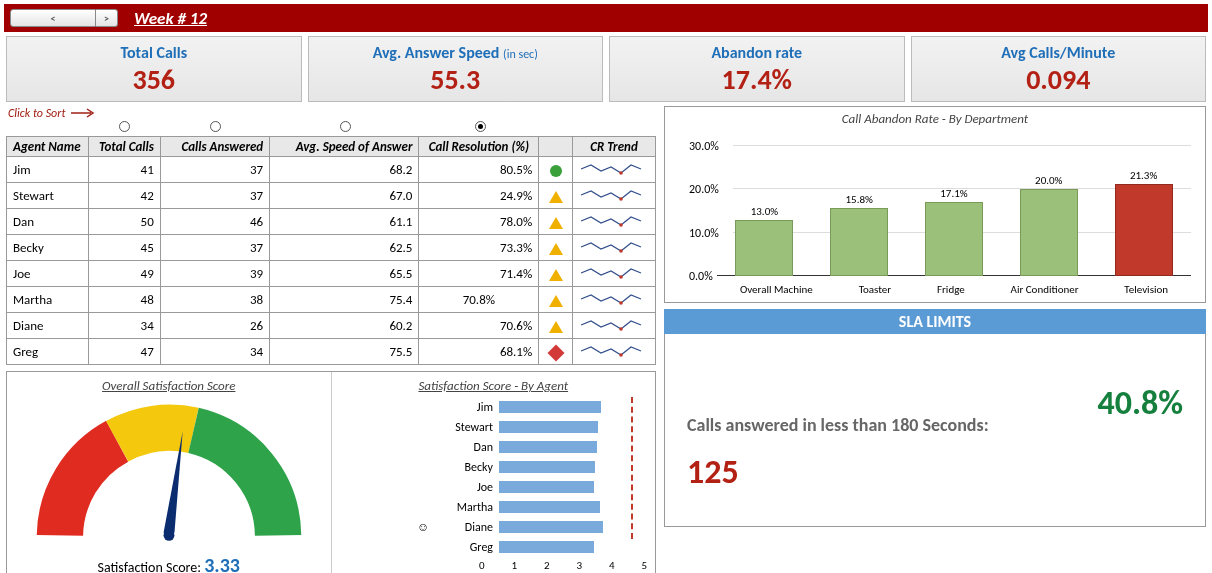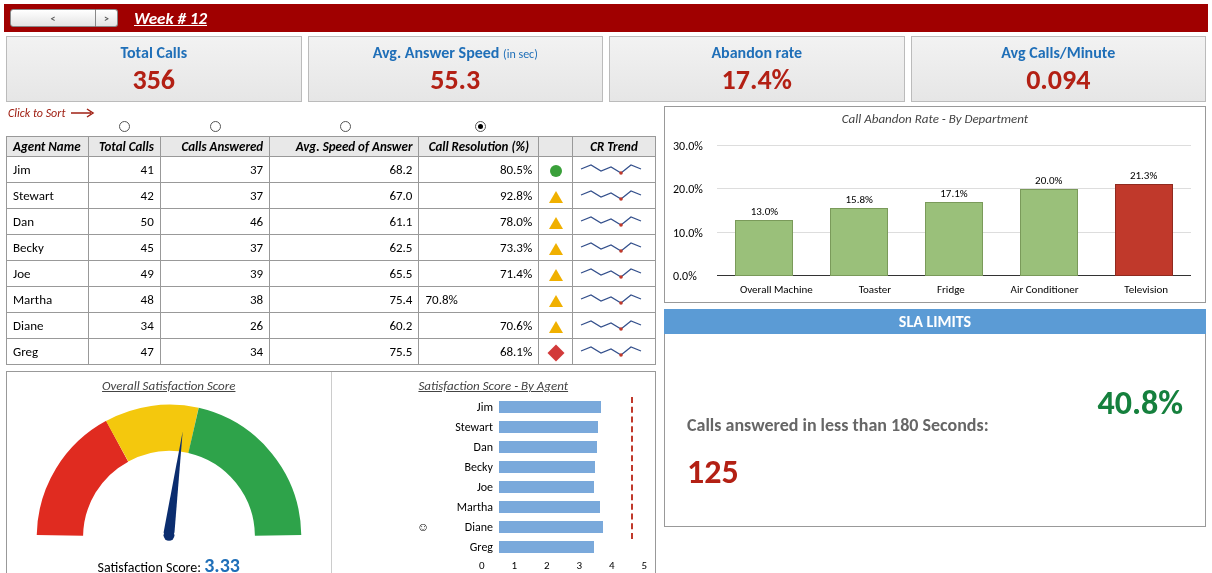--- a/index.html
+++ b/index.html
@@ -56,21 +56,21 @@
   .hrow{display:flex;align-items:center;height:20px;gap:6px;}
   .hrow .lbl{width:56px;text-align:right;font-size:12px;}
   .hrow .track{flex:1;position:relative;height:14px;}
   .hrow .bar{position:absolute;top:1px;left:0;height:12px;background:#7aa9db;}
   .haxis{display:flex;justify-content:space-between;font-size:11px;margin-left:62px;margin-top:2px;}
   .thresh{position:absolute;top:-2px;bottom:-2px;left:66%;border-left:2px dashed #c0392b;}
   
   .abandon-panel{border:1px solid #999;padding:4px 8px 2px;}
   .abandon-chart{position:relative;height:170px;}
   .ab-grid{position:absolute;left:44px;right:6px;top:16px;bottom:24px;}
-  .ab-grid .gl{position:absolute;left:0;right:0;border-top:1px solid #ddd;font-size:12px;}
+  .ab-grid .gl{position:absolute;left:16px;right:0;border-top:1px solid #ddd;font-size:12px;}
   .ab-grid .gl span{position:absolute;left:-44px;top:-7px;}
   .ab-bars{position:absolute;left:44px;right:6px;top:16px;bottom:24px;display:flex;align-items:flex-end;justify-content:space-around;z-index:2;}
   .ab-bar{width:58px;background:#9ac07a;border:1px solid #7a9a5a;position:relative;}
   .ab-bar.red{background:#c0392b;border-color:#902a1f;}
   .ab-bar .val{position:absolute;top:-16px;left:50%;transform:translateX(-50%);font-size:11px;}
   .ab-xaxis{position:absolute;left:44px;right:6px;bottom:4px;display:flex;justify-content:space-around;font-size:11px;}
   .ab-axis-line{position:absolute;left:44px;right:6px;bottom:24px;border-top:1px solid #333;}
   
   .sla-header{background:#5b9bd5;color:#fff;font-weight:bold;text-align:center;padding:3px;font-size:16px;margin-top:6px;}
   .sla-body{border:1px solid #999;border-top:none;padding:20px 22px;}
@@ -159,21 +159,21 @@
             <td class="ctr"><svg class="spark" viewBox="0 0 70 18">
                 <polyline points="2,10 12,6 22,12 32,8 42,14 52,6 62,10" fill="none" stroke="#34508c" stroke-width="1.3"></polyline>
                 <circle cx="42" cy="14" r="1.8" fill="#c0392b"></circle>
               </svg></td>
           </tr>
           <tr>
             <td>Stewart</td>
             <td class="num">42</td>
             <td class="num">37</td>
             <td class="num">67.0</td>
-            <td style="text-align: right;">92.8%</td>
+            <td style="text-align: right;">24.9%</td>
             <td class="ctr"><span class="ind yellow"></span></td>
             <td class="ctr"><svg class="spark" viewBox="0 0 70 18">
                 <polyline points="2,10 12,6 22,12 32,8 42,14 52,6 62,10" fill="none" stroke="#34508c" stroke-width="1.3"></polyline>
                 <circle cx="42" cy="14" r="1.8" fill="#c0392b"></circle>
               </svg></td>
           </tr>
           <tr>
             <td>Dan</td>
             <td class="num">50</td>
             <td class="num">46</td>
@@ -207,21 +207,21 @@
             <td class="ctr"><svg class="spark" viewBox="0 0 70 18">
                 <polyline points="2,10 12,6 22,12 32,8 42,14 52,6 62,10" fill="none" stroke="#34508c" stroke-width="1.3"></polyline>
                 <circle cx="42" cy="14" r="1.8" fill="#c0392b"></circle>
               </svg></td>
           </tr>
           <tr>
             <td>Martha</td>
             <td class="num">48</td>
             <td class="num">38</td>
             <td class="num">75.4</td>
-            <td style="text-align: left;">70.8%</td>
+            <td style="text-align: center;">70.8%</td>
             <td class="ctr"><span class="ind yellow"></span></td>
             <td class="ctr"><svg class="spark" viewBox="0 0 70 18">
                 <polyline points="2,10 12,6 22,12 32,8 42,14 52,6 62,10" fill="none" stroke="#34508c" stroke-width="1.3"></polyline>
                 <circle cx="42" cy="14" r="1.8" fill="#c0392b"></circle>
               </svg></td>
           </tr>
           <tr>
             <td>Diane</td>
             <td class="num">34</td>
             <td class="num">26</td>

